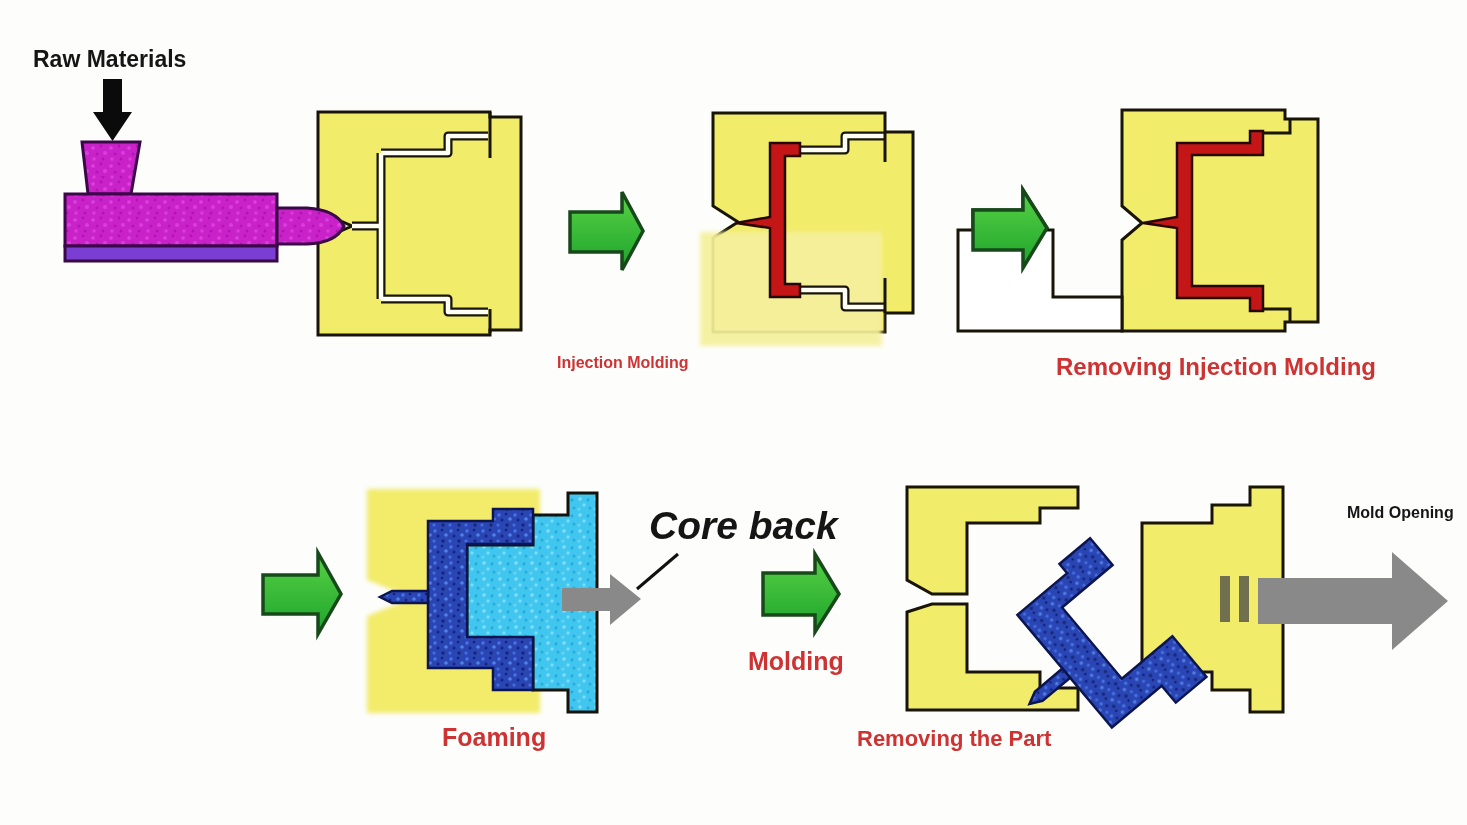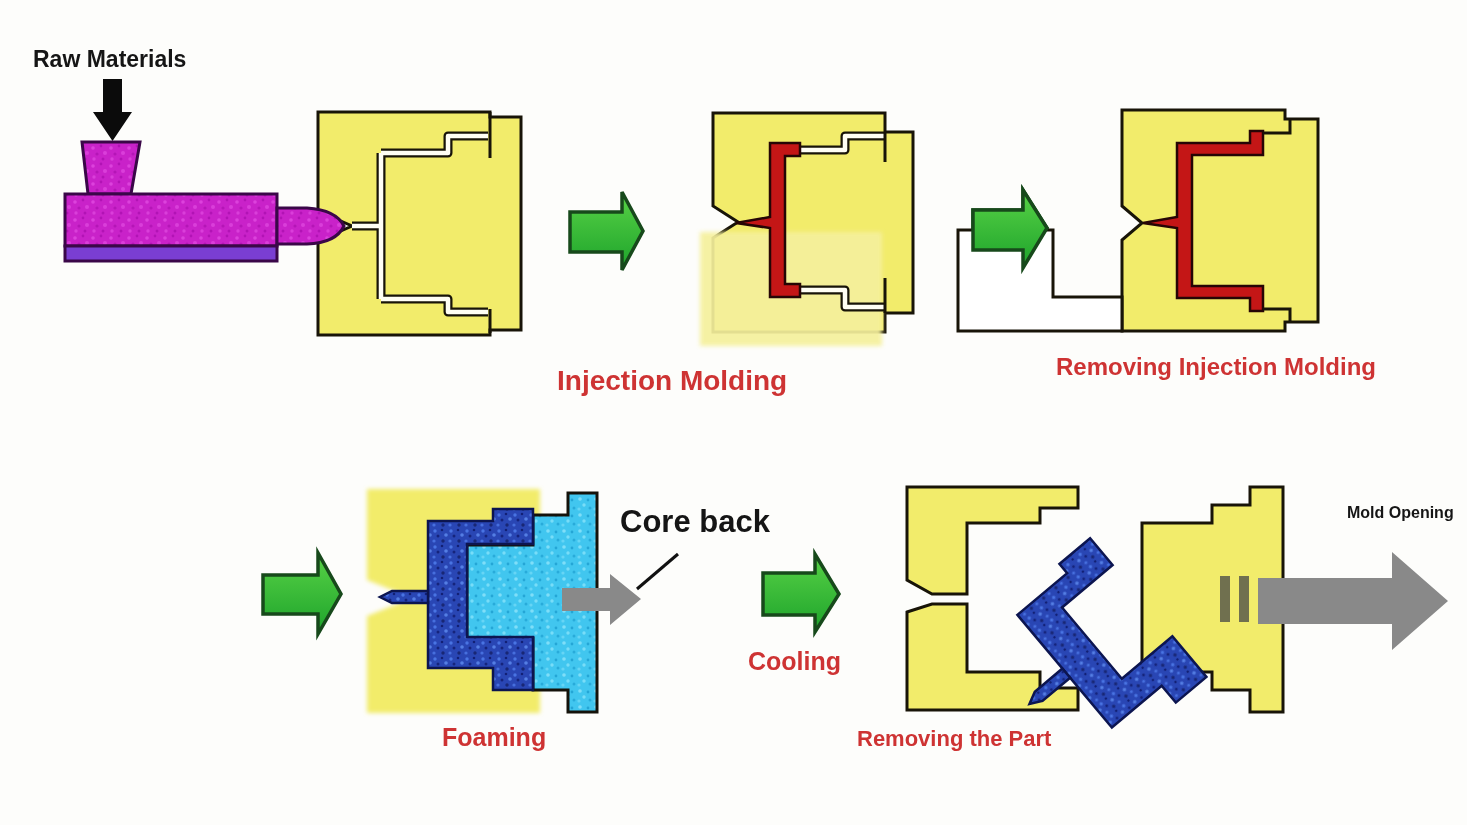--- a/index.html
+++ b/index.html
@@ -123,26 +123,26 @@
     <path class="mold" d="M907,612 L932,604 H967 V672 H1040 V688 H1078 V710 H907 Z"></path>
     <path class="mold" d="M1283,487 V712 H1250 V690 H1212 V672 H1142 V523 H1212 V505 H1250 V487 Z"></path>
     <rect class="olivebar" x="1220" y="576" width="10" height="46"></rect>
     <rect class="olivebar" x="1239" y="576" width="10" height="46"></rect>
     <use href="#part" transform="translate(628 42) rotate(-40 480 600)"></use>
     <path class="grayarrow" d="M1258,578 H1392 V552 L1448,601 L1392,650 V624 H1258 Z"></path>
   </svg>
 
   <div class="lbl blk" style="left:33px;top:48px;font-size:23px;">Raw Materials</div>
 
-  <div class="lbl red" style="left:557px;top:367px;font-size:28px;">Injection Molding</div>
+  <div class="lbl red" style="left:557px;top:355px;font-size:16px;">Injection Molding</div>
 
   <div class="lbl red" style="left:1056px;top:355px;font-size:24px;">Removing Injection Molding</div>
 
-  <div class="lbl blk" style="left:620px;top:506px;font-size:31px;">Core back</div>
+  <div class="lbl blk" style="left:649px;top:506px;font-size:39px;font-style:italic;">Core back</div>
 
   <div class="lbl red" style="left:442px;top:725px;font-size:25px;text-align:right;">Foaming</div>
 
-  <div class="lbl red" style="left:748px;top:649px;font-size:25px;">Cooling</div>
+  <div class="lbl red" style="left:748px;top:649px;font-size:25px;">Molding</div>
 
   <div class="lbl red" style="left:857px;top:728px;font-size:22px;">Removing the Part</div>
 
   <div class="lbl blk" style="left:1347px;top:505px;font-size:16px;">Mold Opening</div>
 </div>
 
 </body></html>

